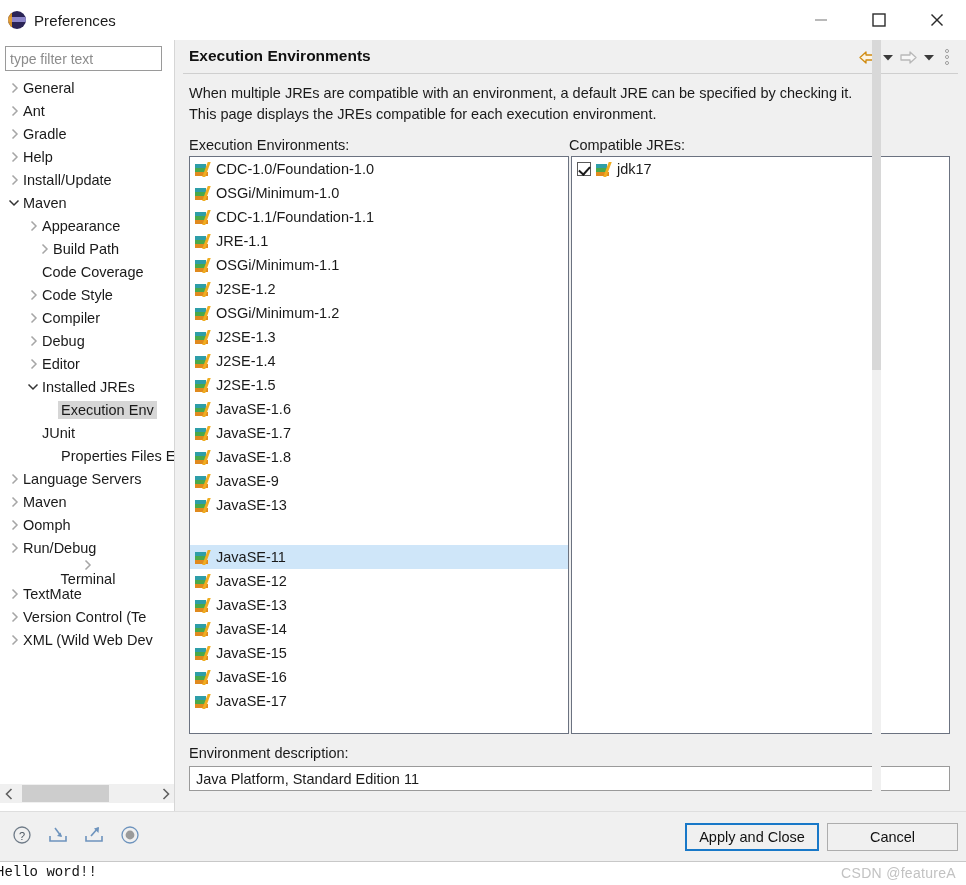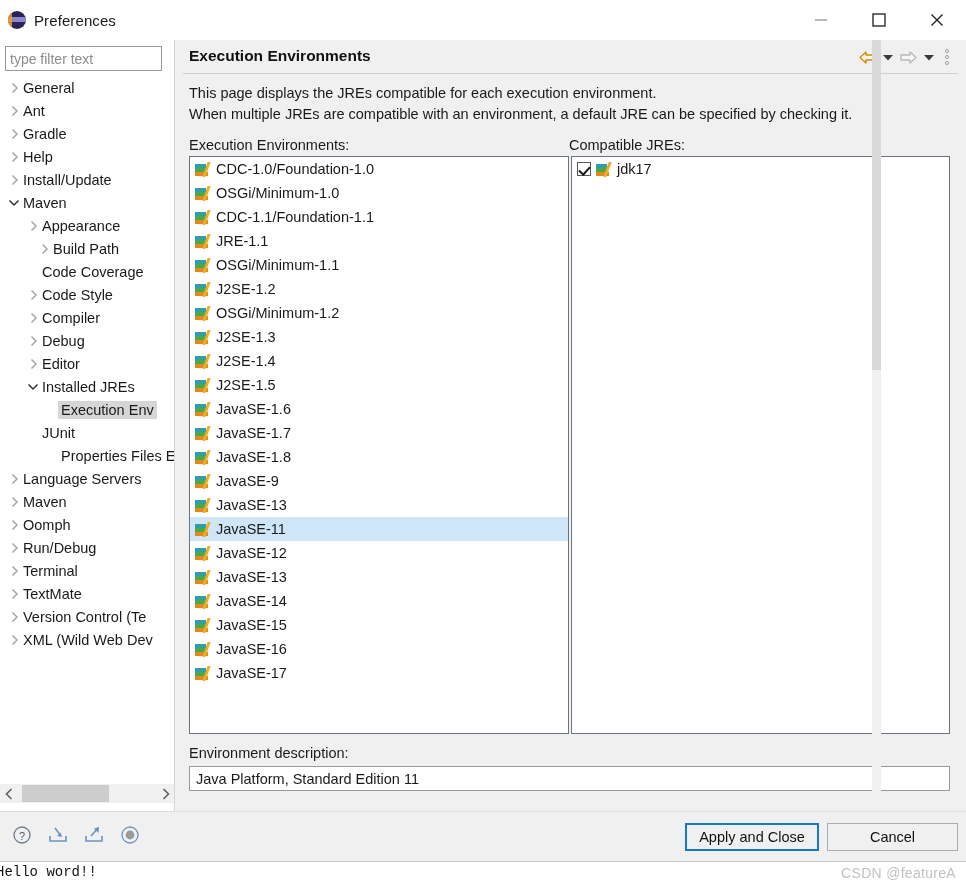--- a/index.html
+++ b/index.html
@@ -154,21 +154,21 @@
     position: absolute; background: #ffffff; border: 1px solid #6b7280;
     overflow: hidden;
   }
   .list-ee { left: 14px; top: 116px; width: 380px; height: 578px; }
   .list-jre { left: 396px; top: 116px; width: 379px; height: 578px; }
 
   .list-row {
     height: 24px; display: flex; align-items: center;
     font-size: 14.5px; color: #1a1a1a; padding-left: 5px; white-space: nowrap;
   }
-  .list-row.selected { background: #cfe6f9; }
+  .list-row.selected { background: #cfe6f9; margin-top: 28px; }
 
   
   .jre-icon {
     width: 17px; height: 15px; flex: none; margin-right: 4px;
     position: relative;
   }
   .jre-icon .b1, .jre-icon .b2, .jre-icon .b3 {
     position: absolute; left: 0; width: 11px; height: 4px;
   }
   .jre-icon .b1 { top: 2px; background: #2e9ea8; }
@@ -436,21 +436,21 @@
             <span class="tree-label">Oomph</span>
           </div>
           <div class="tree-row" style="padding-left: 6px;">
             <span class="twisty">
               <svg width="9" height="12" viewBox="0 0 9 12">
                 <polyline points="2.5,1.5 7,6 2.5,10.5" fill="none" stroke="currentColor" stroke-width="1.5"></polyline>
               </svg>
             </span>
             <span class="tree-label">Run/Debug</span>
           </div>
-          <div class="tree-row" style="padding-left: 6px;">
+          <div class="tree-row" style=" flex-direction: column;">
             <span class="twisty">
               <svg width="9" height="12" viewBox="0 0 9 12">
                 <polyline points="2.5,1.5 7,6 2.5,10.5" fill="none" stroke="currentColor" stroke-width="1.5"></polyline>
               </svg>
             </span>
             <span class="tree-label">Terminal</span>
           </div>
           <div class="tree-row" style="padding-left: 6px;">
             <span class="twisty">
               <svg width="9" height="12" viewBox="0 0 9 12">
@@ -524,22 +524,22 @@
           <div class="dots">
             <i></i>
               <i></i>
               <i></i>
           </div>
         </div>
         <div class="header-rule"></div>
       </div>
 
       <div class="desc">
+        <div>When multiple JREs are compatible with an environment, a default JRE can be specified by checking it.</div>
         <div>This page displays the JREs compatible for each execution environment.</div>
-        <div>When multiple JREs are compatible with an environment, a default JRE can be specified by checking it.</div>
       </div>
 
       <div class="col-label label-ee">Execution Environments:</div>
       <div class="col-label label-jre">Compatible JREs:</div>
 
       <div class="listbox list-ee" id="list-ee">
           <div class="list-row">
             <span class="jre-icon">
               <span class="b1"></span>
               <span class="b2"></span>

